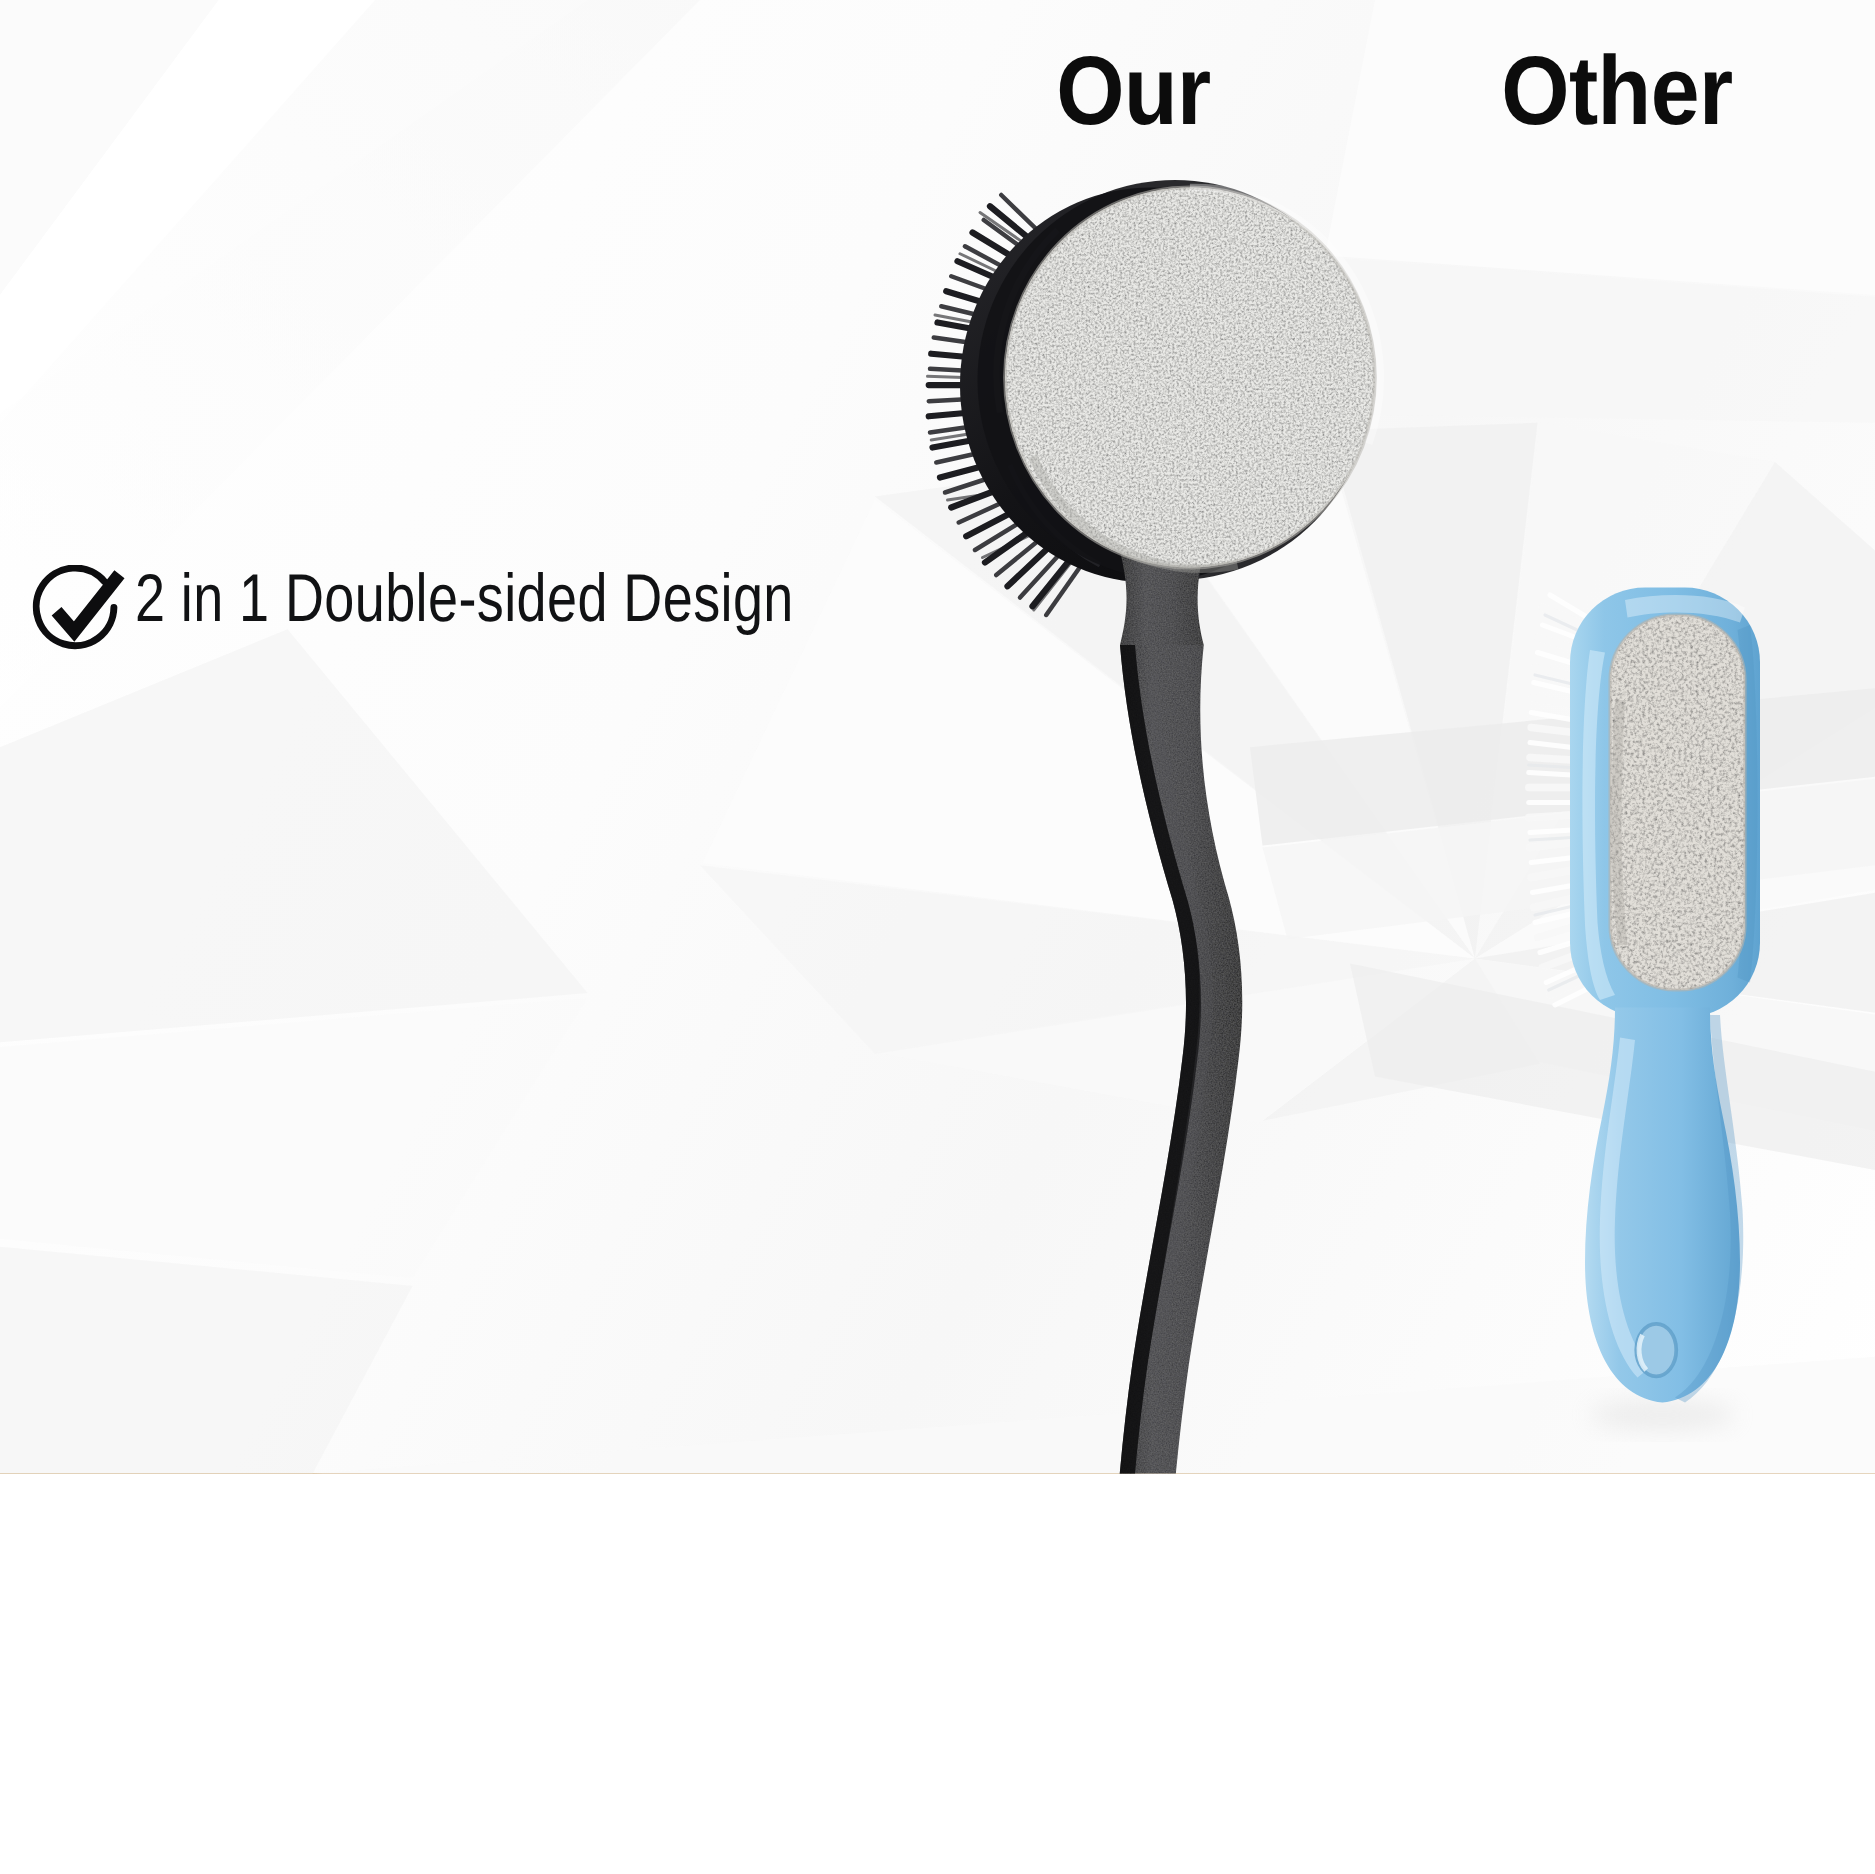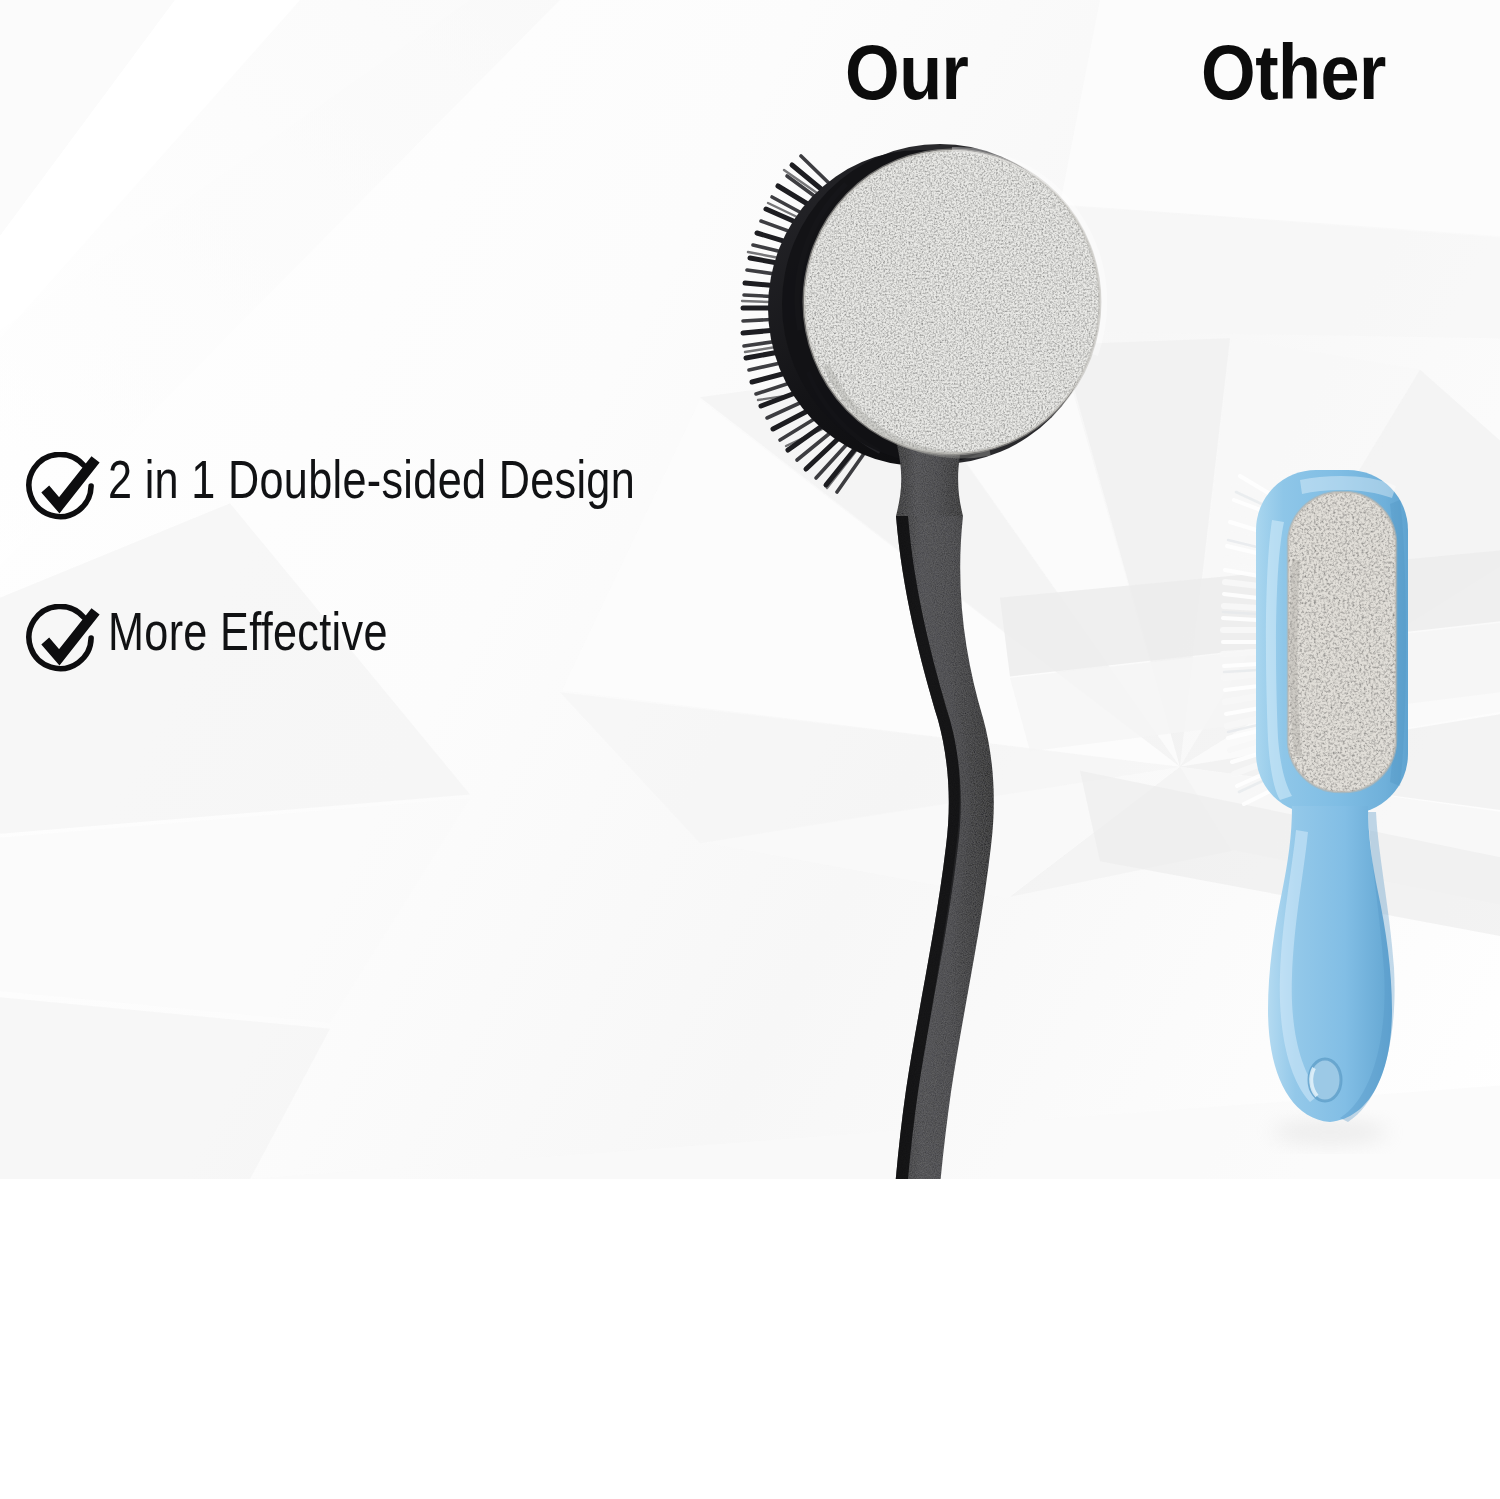--- a/index.html
+++ b/index.html
@@ -133,27 +133,20 @@
   <div class="col-header" id="hdr-our">Our</div>
   <div class="col-header" id="hdr-other">Other</div>
 
   <ul id="feature-list">
     <li class="feature-row">
       <svg class="check-icon" viewBox="0 0 100 100">
         <path d="M78 18 A42 42 0 1 0 88 46" fill="none" stroke="#0d0d0f" stroke-width="7.5" stroke-linecap="round"></path>
         <path d="M26 50 L45 72 L94 10" fill="none" stroke="#0d0d0f" stroke-width="14" stroke-linejoin="miter" stroke-linecap="butt"></path>
       </svg>
       <span class="feature-label">2 in 1 Double-sided Design</span>
-    </li>
-    <li class="feature-row">
-      <svg class="check-icon" viewBox="0 0 100 100">
-        <path d="M78 18 A42 42 0 1 0 88 46" fill="none" stroke="#0d0d0f" stroke-width="7.5" stroke-linecap="round"></path>
-        <path d="M26 50 L45 72 L94 10" fill="none" stroke="#0d0d0f" stroke-width="14" stroke-linejoin="miter" stroke-linecap="butt"></path>
-      </svg>
-      <span class="feature-label">More Effective</span>
     </li>
   </ul>
 
   <svg id="our-product" viewBox="0 0 1500 1499">
     <defs>
       <linearGradient id="blkHandle" x1="0" y1="0" x2="1" y2="0">
         <stop offset="0" stop-color="#0e0e10"></stop>
         <stop offset="0.10" stop-color="#202023"></stop>
         <stop offset="0.32" stop-color="#3c3c40"></stop>
         <stop offset="0.60" stop-color="#343438"></stop>

